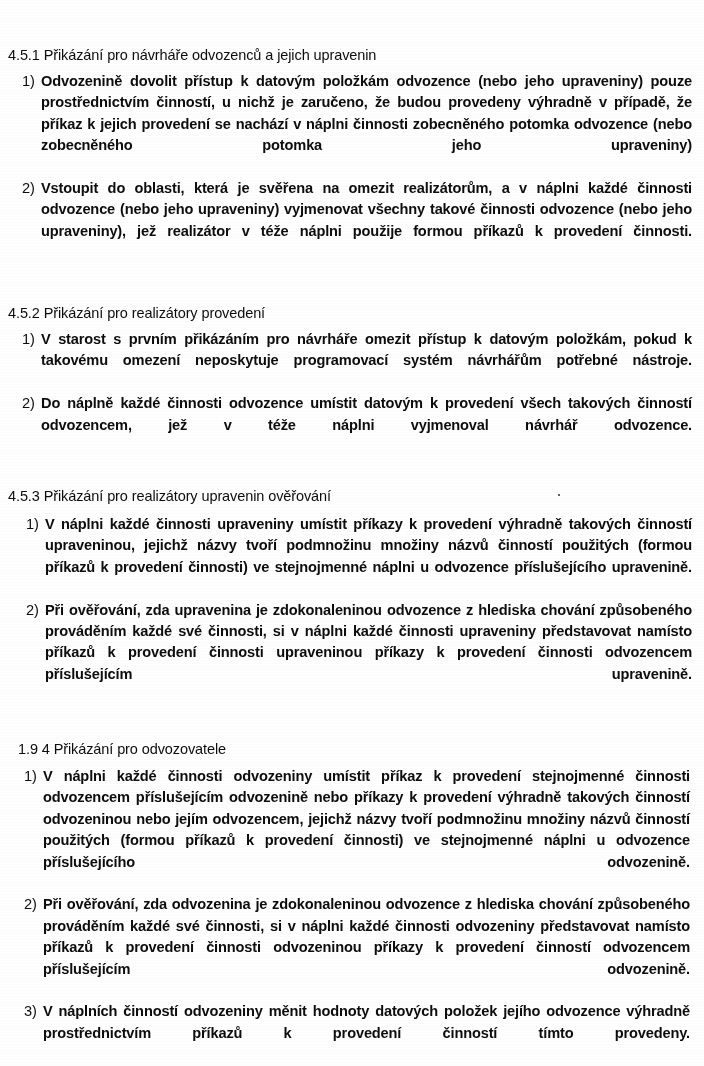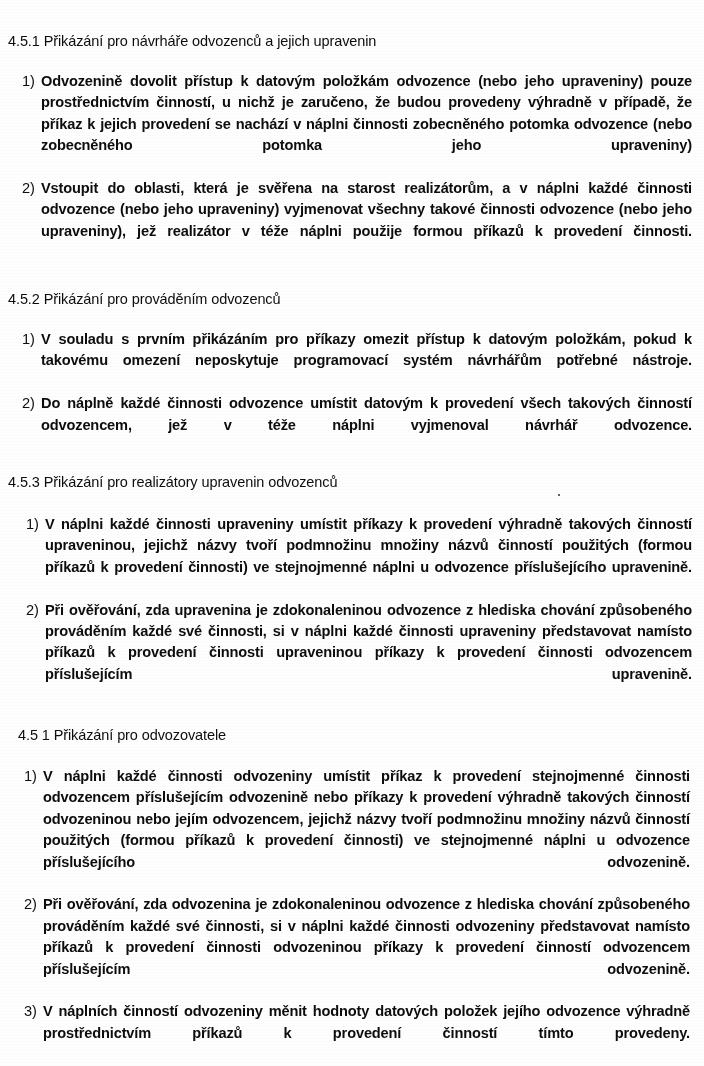--- a/index.html
+++ b/index.html
@@ -67,21 +67,21 @@
   }
   ol.items > li .body::after {
     content: "";
     display: inline-block;
     width: 100%;
   }
 
   
   .sec { position: absolute; }
 
-  .sec .heading { position: absolute; top: 0; left: 0; white-space: nowrap; }
+  .sec .heading { position: absolute; top: 14px; left: 0; white-space: nowrap; }
   .sec .list-wrap { position: absolute; }
 
   
   .speck {
     position: absolute;
     background: #2b2b2b;
     border-radius: 50%;
   }
 
   
@@ -102,60 +102,60 @@
   <div class="sec" style="left:8px; top:32px; width:688px;">
     <div class="heading">4.5.1 Přikázání pro návrháře odvozenců a jejich upravenin</div>
     <div class="list-wrap" style="left:14px; top:39px; width:670px;">
       <ol class="items">
         <li>
           <span class="marker">1)</span>
           <span class="body">Odvozenině dovolit přístup k datovým položkám odvozence (nebo    jeho upraveniny) pouze prostřednictvím činností, u nichž je   zaručeno, že budou provedeny výhradně v případě, že příkaz  k jejich provedení se nachází v náplni činnosti zobecněného  potomka odvozence (nebo zobecněného potomka jeho upraveniny)</span>
         </li>
         <li>
           <span class="marker">2)</span>
-          <span class="body">Vstoupit do oblasti, která je svěřena na starost realizátorům,  a v náplni každé činnosti odvozence (nebo jeho upraveniny)  vyjmenovat všechny takové činnosti odvozence (nebo jeho  upraveniny), jež realizátor v téže náplni použije formou příkazů  k provedení činnosti.</span>
+          <span class="body">Vstoupit do oblasti, která je svěřena na omezit realizátorům,  a v náplni každé činnosti odvozence (nebo jeho upraveniny)  vyjmenovat všechny takové činnosti odvozence (nebo jeho  upraveniny), jež realizátor v téže náplni použije formou příkazů  k provedení činnosti.</span>
         </li>
       </ol>
     </div>
   </div>
 
   <div class="sec" style="left:8px; top:290px; width:688px;">
-    <div class="heading">4.5.2 Přikázání pro prováděním odvozenců</div>
+    <div class="heading">4.5.2 Přikázání pro realizátory provedení</div>
     <div class="list-wrap" style="left:14px; top:39px; width:670px;">
       <ol class="items">
         <li>
           <span class="marker">1)</span>
-          <span class="body">V souladu s prvním přikázáním pro příkazy omezit přístup   k datovým položkám, pokud k takovému omezení neposkytuje   programovací systém návrhářům potřebné nástroje.</span>
+          <span class="body">V starost s prvním přikázáním pro návrháře omezit přístup   k datovým položkám, pokud k takovému omezení neposkytuje   programovací systém návrhářům potřebné nástroje.</span>
         </li>
         <li>
           <span class="marker">2)</span>
           <span class="body">Do náplně každé činnosti odvozence umístit datovým k provedení    všech takových činností odvozencem, jež v téže náplni vyjmenoval    návrhář odvozence.</span>
         </li>
       </ol>
     </div>
   </div>
 
   <div class="sec" style="left:8px; top:473px; width:688px;">
-    <div class="heading">4.5.3 Přikázání pro realizátory upravenin odvozenců</div>
+    <div class="heading">4.5.3 Přikázání pro realizátory upravenin ověřování</div>
     <div class="list-wrap" style="left:18px; top:41px; width:666px;">
       <ol class="items">
         <li>
           <span class="marker">1)</span>
           <span class="body">V náplni každé činnosti upraveniny umístit příkazy k provedení výhradně takových činností upraveninou, jejichž názvy tvoří podmnožinu množiny názvů činností použitých (formou příkazů k provedení činnosti) ve stejnojmenné náplni u odvozence  příslušejícího upravenině.</span>
         </li>
         <li>
           <span class="marker">2)</span>
           <span class="body">Při ověřování, zda upravenina je zdokonaleninou odvozence    z hlediska chování způsobeného prováděním každé své činnosti, si    v náplni každé činnosti upraveniny představovat namísto příkazů    k provedení činnosti upraveninou příkazy k provedení činnosti     odvozencem příslušejícím upravenině.</span>
         </li>
       </ol>
     </div>
   </div>
 
   <div class="sec" style="left:18px; top:726px; width:678px;">
-    <div class="heading">4.5 1 Přikázání pro odvozovatele</div>
+    <div class="heading">1.9 4 Přikázání pro odvozovatele</div>
     <div class="list-wrap" style="left:6px; top:40px; width:666px;">
       <ol class="items">
         <li>
           <span class="marker">1)</span>
           <span class="body">V náplni každé činnosti odvozeniny umístit příkaz k provedení   stejnojmenné činnosti odvozencem příslušejícím odvozenině nebo příkazy k provedení výhradně takových činností odvozeninou  nebo jejím odvozencem, jejichž názvy tvoří podmnožinu množiny    názvů činností použitých (formou příkazů k provedení činnosti) ve    stejnojmenné náplni u odvozence příslušejícího odvozenině.</span>
         </li>
         <li>
           <span class="marker">2)</span>
           <span class="body">Při ověřování, zda odvozenina je zdokonaleninou odvozence z hlediska chování způsobeného prováděním každé své činnosti, si    v náplni každé činnosti odvozeniny představovat namísto příkazů    k provedení činnosti odvozeninou příkazy k provedení činností odvozencem příslušejícím odvozenině.</span>
         </li>

